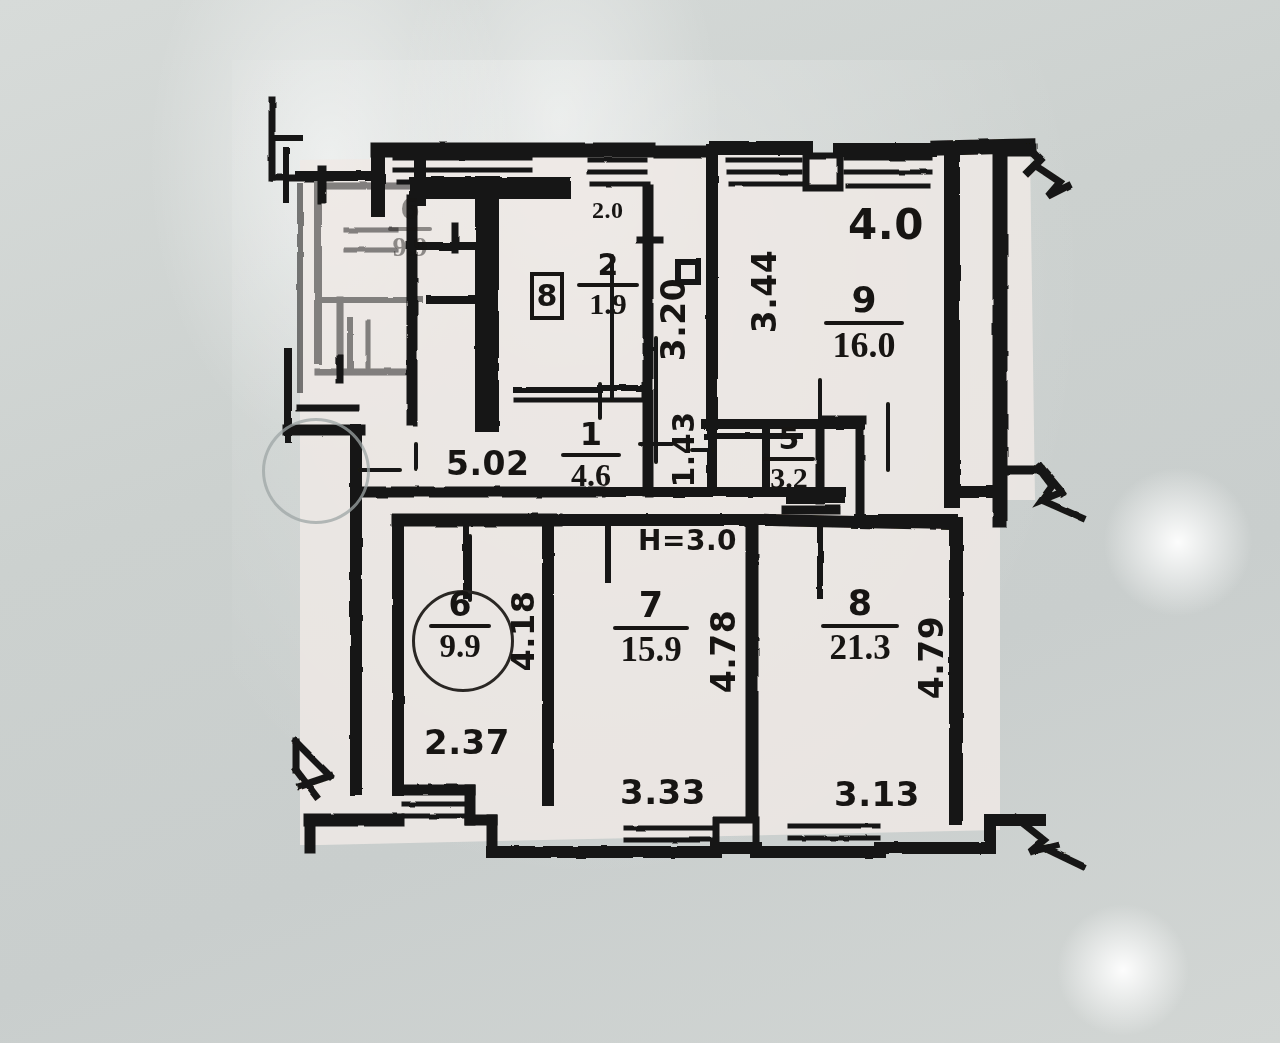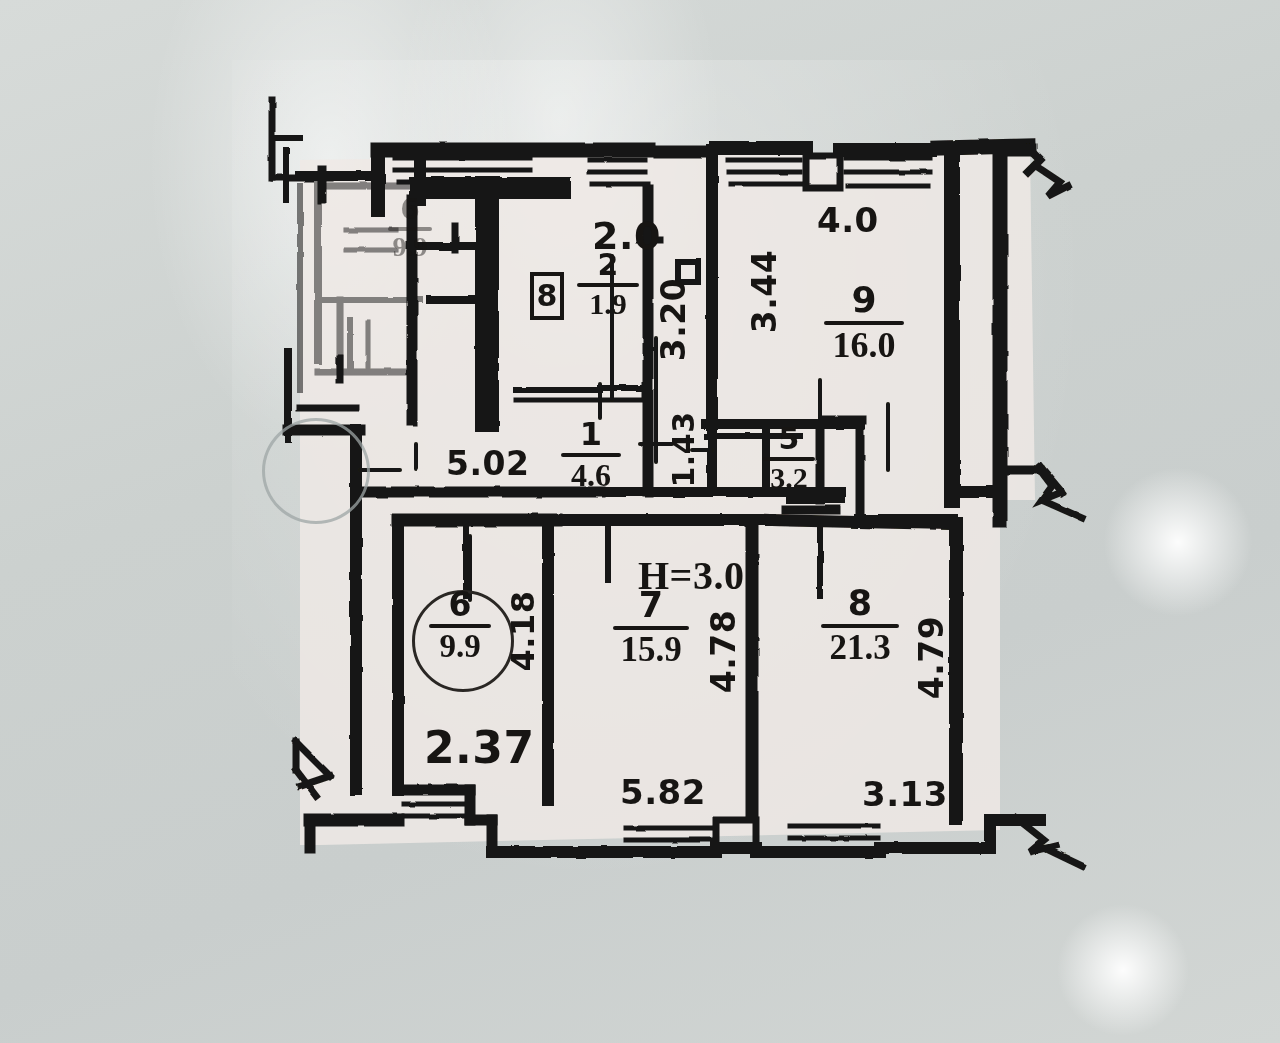--- a/index.html
+++ b/index.html
@@ -230,23 +230,23 @@
       <path d="M600,384 L600,418"></path>
       <path d="M820,380 L820,470"></path>
       <path d="M888,404 L888,470"></path>
       <path d="M416,444 L416,468"></path>
       <path d="M360,470 L400,470"></path>
       <path d="M640,444 L672,444"></path>
       <path d="M692,450 L712,450"></path>
     </g>
   </svg>
 
-  <div class="lbl" style="left:592px;top:214px;font-size:38px;">2.0</div>
-
-  <div class="lbl" style="left:817px;top:200px;font-size:34px;">4.0</div>
+  <div class="lbl" style="left:592px;top:197px;font-size:24px;font-family:Liberation Serif, serif;">2.0</div>
+
+  <div class="lbl" style="left:848px;top:200px;font-size:42px;">4.0</div>
 
   <div class="lbl rot" style="left:632px;top:300px;font-size:33px;transform:rotate(-90deg);">3.20</div>
 
   <div class="lbl rot" style="left:723px;top:272px;font-size:33px;transform:rotate(-90deg);">3.44</div>
 
   <div class="lbl rot" style="left:645px;top:432px;font-size:30px;transform:rotate(-90deg);">1.43</div>
 
   <div class="boxnum" style="left:530px;top:272px;width:26px;height:40px;line-height:40px;font-size:30px;">8</div>
 
   <div class="frac" style="left:570px;top:250px;width:76px;font-size:30px;">
@@ -274,21 +274,21 @@
     <span class="bar" style="width:60px;"></span>
     <span class="den">4.6</span>
   </div>
 
   <div class="frac" style="left:758px;top:424px;width:62px;font-size:30px;">
     <span class="num">5</span>
     <span class="bar" style="width:52px;"></span>
     <span class="den">3.2</span>
   </div>
 
-  <div class="lbl" style="left:638px;top:552px;font-size:40px;font-family:Liberation Serif, serif;">H=3.0</div>
+  <div class="lbl" style="left:638px;top:524px;font-size:28px;">H=3.0</div>
 
   <div class="circ" style="left:412px;top:590px;width:96px;height:96px;"></div>
   <div class="frac" style="left:424px;top:588px;width:72px;font-size:33px;">
     <span class="num">6</span>
     <span class="bar" style="width:62px;"></span>
     <span class="den">9.9</span>
   </div>
   <div class="lbl rot" style="left:483px;top:612px;font-size:32px;transform:rotate(-90deg);">4.18</div>
 
   <div class="frac" style="left:608px;top:588px;width:86px;font-size:35px;">
@@ -298,18 +298,18 @@
   </div>
   <div class="lbl rot" style="left:682px;top:632px;font-size:33px;transform:rotate(-90deg);">4.78</div>
 
   <div class="frac" style="left:816px;top:586px;width:88px;font-size:35px;">
     <span class="num">8</span>
     <span class="bar" style="width:78px;"></span>
     <span class="den">21.3</span>
   </div>
   <div class="lbl rot" style="left:890px;top:638px;font-size:33px;transform:rotate(-90deg);">4.79</div>
 
-  <div class="lbl" style="left:424px;top:722px;font-size:44px;">2.37</div>
-  <div class="lbl" style="left:620px;top:772px;font-size:34px;">5.82</div>
-  <div class="lbl" style="left:834px;top:774px;font-size:34px;margin-left:28px;">3.13</div>
+  <div class="lbl" style="left:424px;top:722px;font-size:34px;">2.37</div>
+  <div class="lbl" style="left:620px;top:772px;font-size:34px;">3.33</div>
+  <div class="lbl" style="left:834px;top:774px;font-size:34px;">3.13</div>
 
   <div class="circ pale" style="left:262px;top:418px;width:102px;height:100px;"></div>
 </div>
 
 </body></html>

